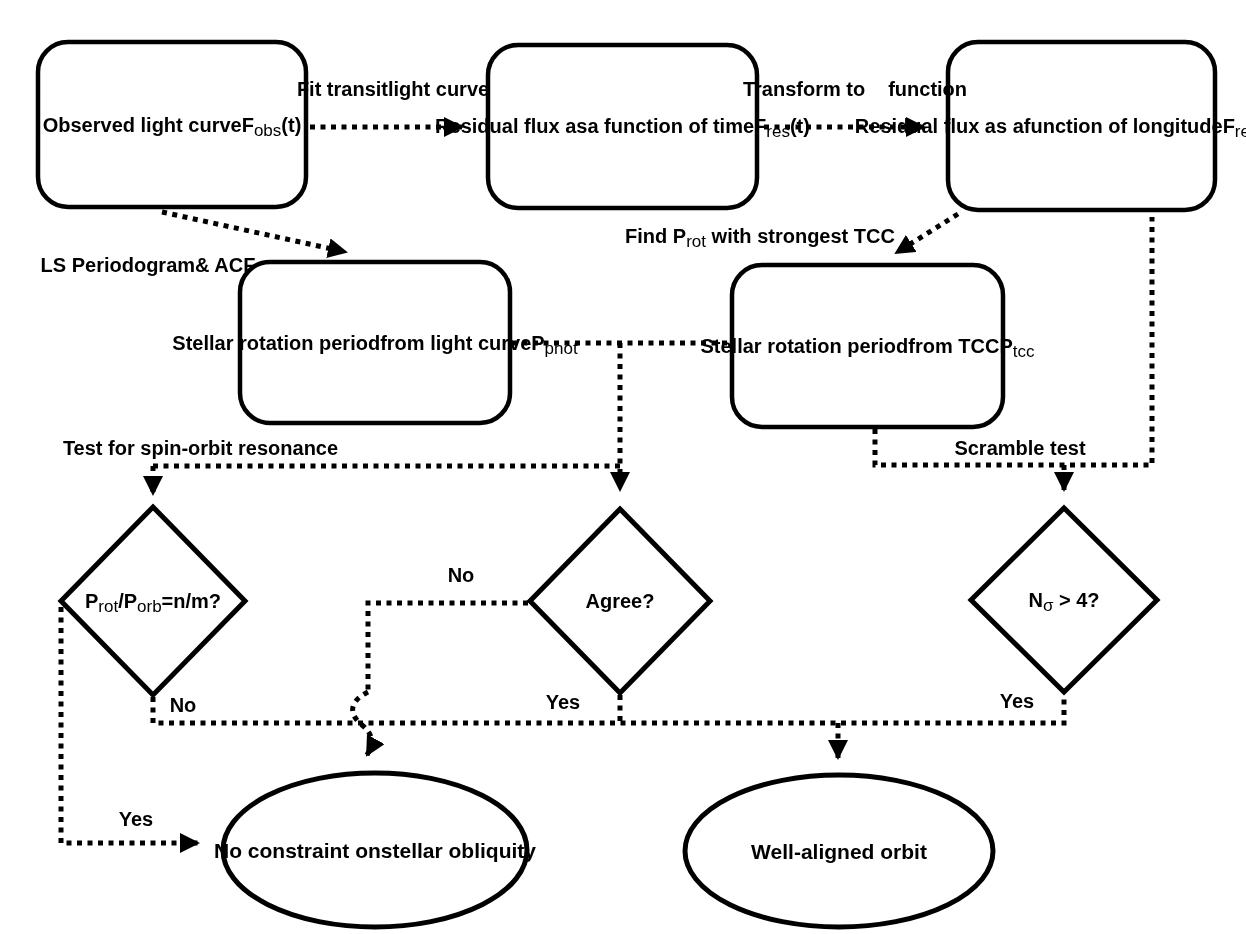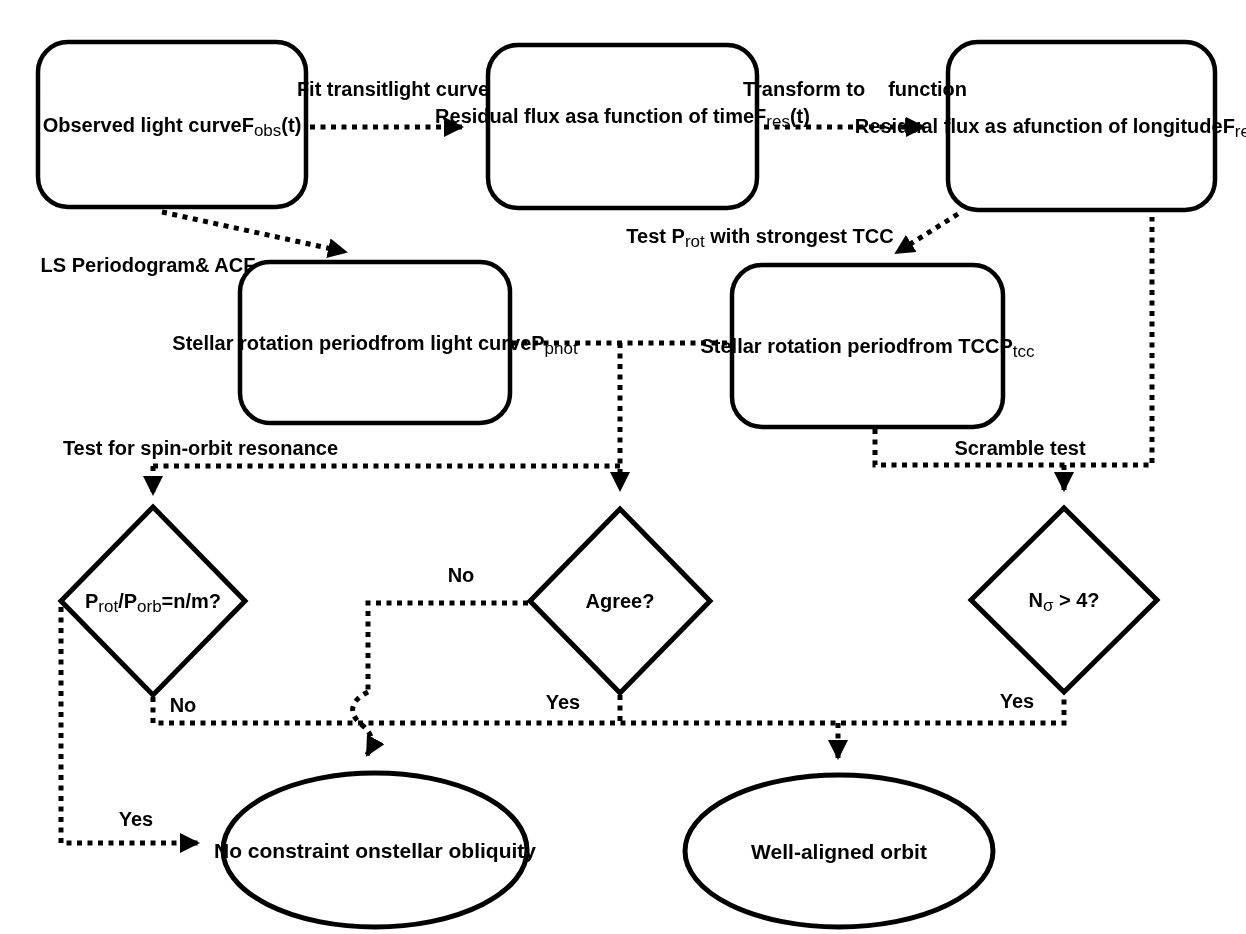--- a/index.html
+++ b/index.html
@@ -80,21 +80,21 @@
       <ellipse cx="375" cy="850" rx="152" ry="77"></ellipse>
       <ellipse cx="839" cy="851" rx="154" ry="76"></ellipse>
     </g>
   </svg>
 
   <div class="txt boxtxt" style="left:38px; top:42px; width:268px; height:165px;justify-content:center;">
     <div>Observed light curve</div>
     <div><span>F</span><sub>obs</sub><span>(t)</span></div>
   </div>
 
-  <div class="txt boxtxt" style="left:488px; top:34px; width:269px; height:163px;">
+  <div class="txt boxtxt" style="left:488px; top:44px; width:269px; height:163px;">
     <div>Residual flux as</div>
     <div>a function of time</div>
     <div><span>F</span><sub>res</sub><span>(t)</span></div>
   </div>
 
   <div class="txt boxtxt" style="left:948px; top:42px; width:267px; height:168px;">
     <div>Residual flux as a</div>
     <div>function of longitude</div>
     <div><span>F</span><sub>res</sub><span>(Φ(t))</span></div>
   </div>
@@ -142,21 +142,21 @@
     <div>Transform to</div>
     <div>function</div>
   </div>
 
   <div class="txt" style="left:38px; top:233px; width:220px; height:64px; line-height:32px;">
     <div>LS Periodogram</div>
     <div>&amp; ACF</div>
   </div>
 
   <div class="txt" style="left:560px; top:221px; width:400px; height:30px;">
-    <div><span>Test P</span><sub>rot</sub><span> with strongest TCC</span></div>
+    <div><span>Find P</span><sub>rot</sub><span> with strongest TCC</span></div>
   </div>
 
   <div class="txt" style="left:28px; top:433px; width:345px; height:30px;">
     <div>Test for spin-orbit resonance</div>
   </div>
 
   <div class="txt" style="left:925px; top:433px; width:190px; height:30px;">
     <div>Scramble test</div>
   </div>
 

